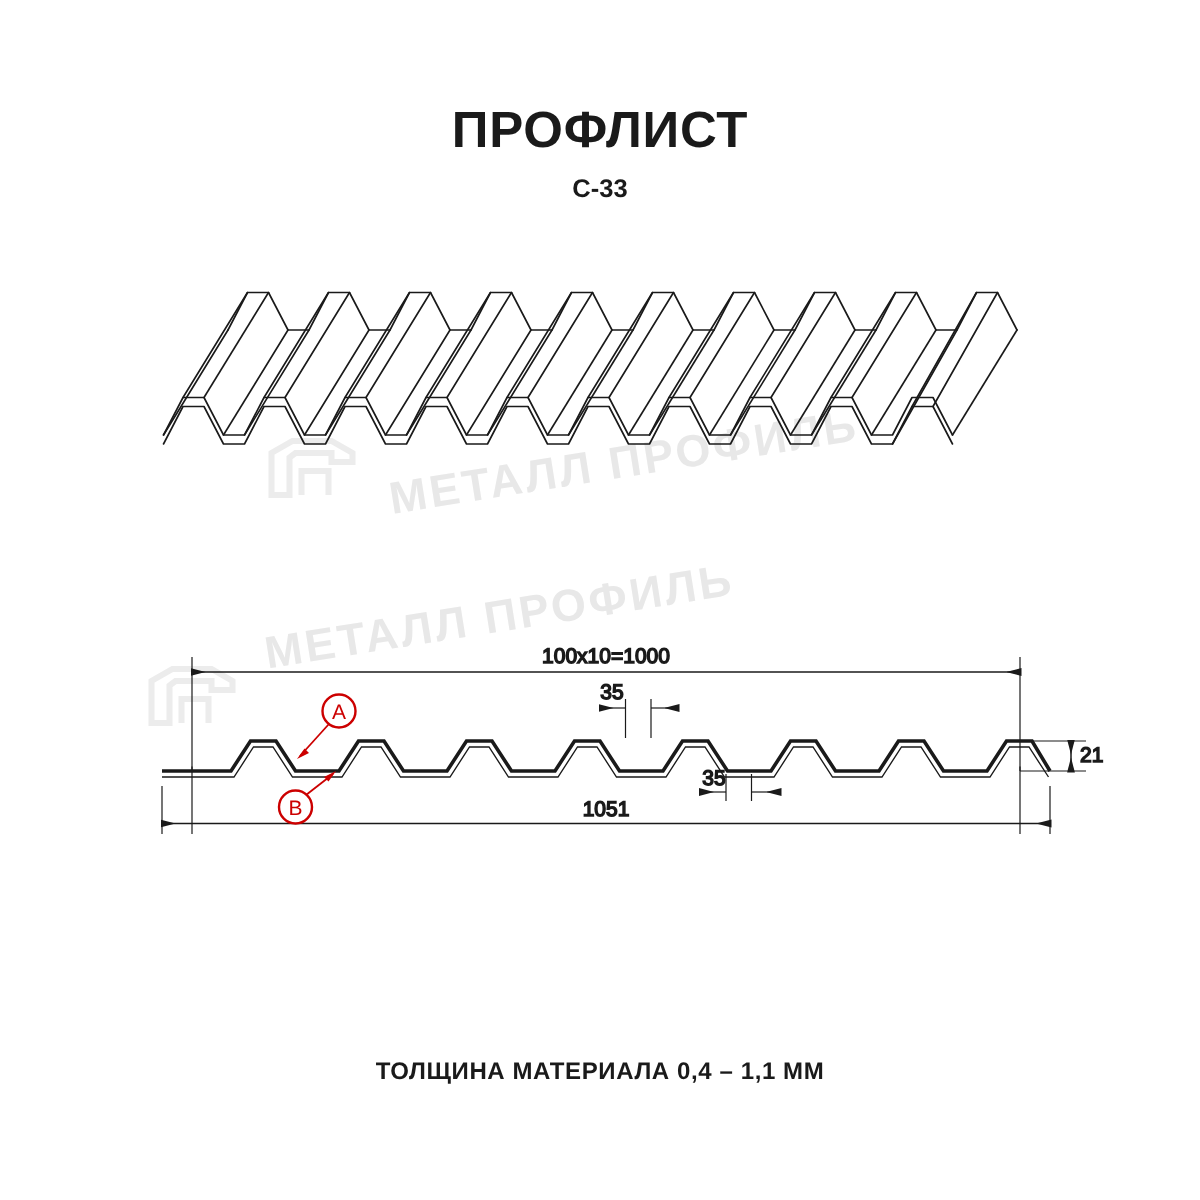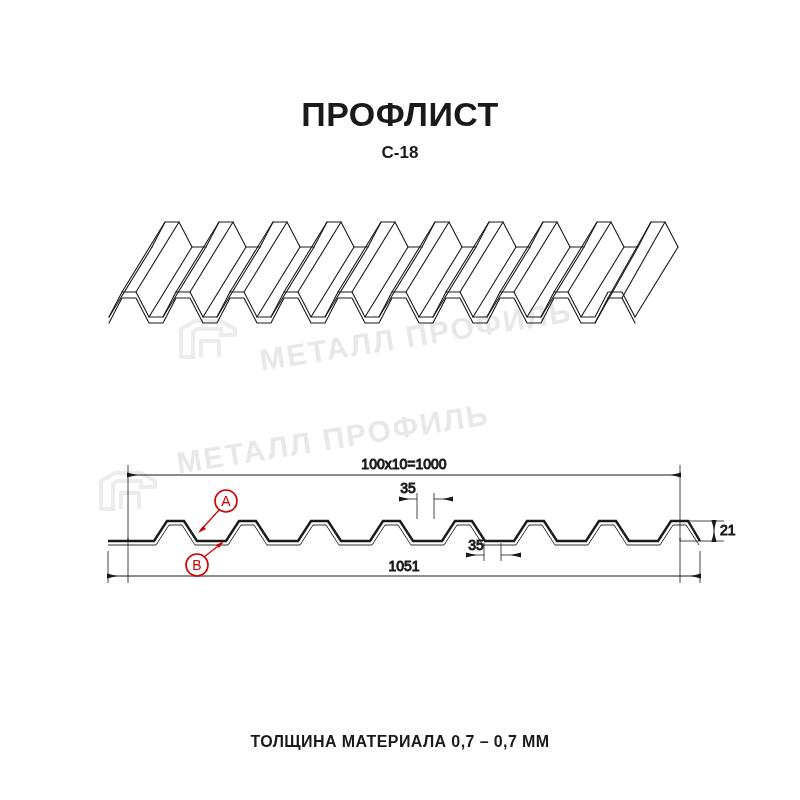--- a/index.html
+++ b/index.html
@@ -11,21 +11,20 @@
     width: 800px;
     height: 800px;
     position: relative;
     font-family: "Liberation Sans", sans-serif;
     color: #1a1a1a;
     overflow: hidden;
   }
   .page {
     position: absolute;
     inset: 0;
-    margin-top: 27px;
   }
   .title {
     position: absolute;
     top: 68px;
     left: 0;
     width: 800px;
     text-align: center;
     font-size: 34px;
     font-weight: bold;
     letter-spacing: 0.5px;
@@ -80,21 +79,21 @@
   }
   svg { display: block; overflow: visible; }
   text { font-family: "Liberation Sans", sans-serif; }
 </style>
 </head>
 <body>
 
 <div class="page">
 
   <div class="title">ПРОФЛИСТ</div>
-  <div class="subtitle">С-18</div>
+  <div class="subtitle">С-33</div>
 
   <div class="wm-logo" style="top:288px;left:175px;">
     <svg width="80" height="50" viewBox="0 0 80 50">
       <path d="M6 42 L6 14 L20 6 L46 6 L60 14 L60 20 L46 20 L46 14 L22 14 L18 17 L18 42 Z" fill="none" stroke="#ececec" stroke-width="4"></path>
       <path d="M26 42 L26 26 L44 26 L44 42" fill="none" stroke="#ececec" stroke-width="4"></path>
     </svg>
   </div>
 
   <div class="wm-logo" style="top:440px;left:95px;">
     <svg width="80" height="50" viewBox="0 0 80 50">
@@ -252,15 +251,15 @@
 
       <g>
         <circle cx="117" cy="122" r="11" fill="#ffffff" stroke="#cc0000" stroke-width="1.6"></circle>
         <text x="117" y="127" font-size="14" fill="#cc0000" text-anchor="middle">B</text>
         <path d="M124 114 L142 100" stroke="#cc0000" stroke-width="1.2" fill="none"></path>
         <path d="M144 98 L136 102 L139 105 Z" fill="#cc0000"></path>
       </g>
     </svg>
   </div>
 
-  <div class="footer">ТОЛЩИНА МАТЕРИАЛА 0,7 – 0,7 ММ</div>
+  <div class="footer">ТОЛЩИНА МАТЕРИАЛА 0,4 – 1,1 ММ</div>
 
 </div>
 
 </body></html>

